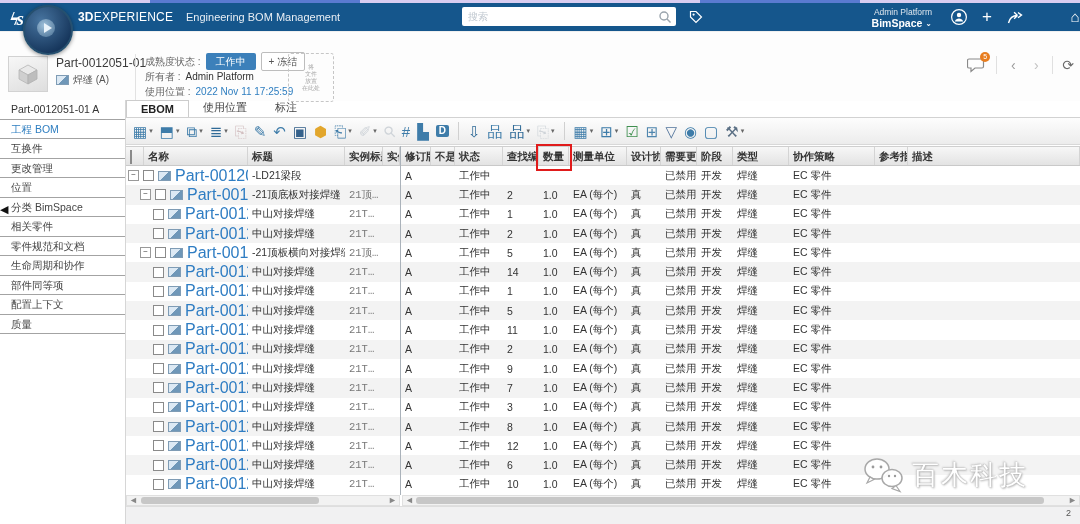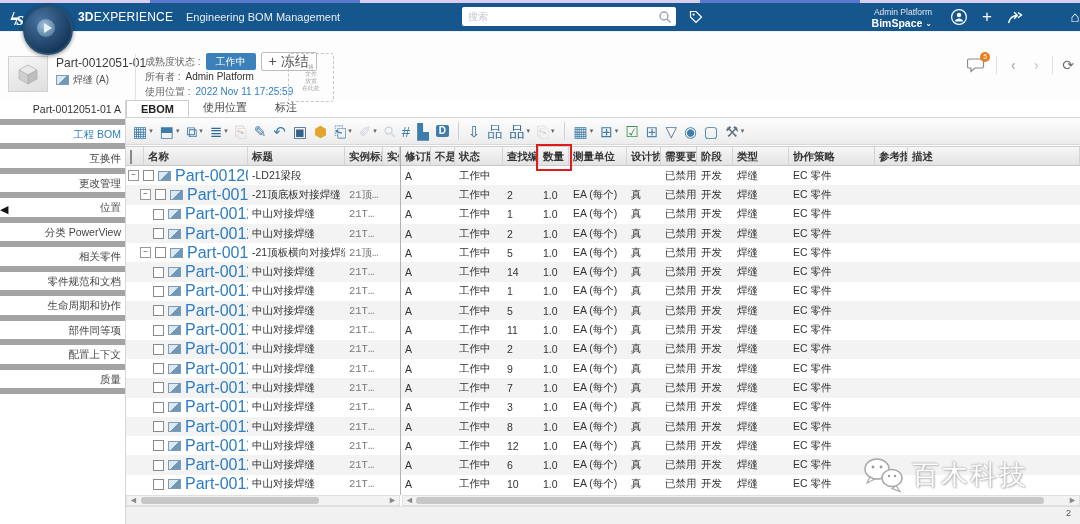--- a/index.html
+++ b/index.html
@@ -39,38 +39,38 @@
   
   .ctx{position:absolute;left:0;top:31px;width:1080px;height:69px;background:#fdfdfd;border-top:1px solid #f0f0f0;}
   .thumb{position:absolute;left:8px;top:24px;width:38px;height:34px;border:1px solid #d2d2d2;
          background:linear-gradient(160deg,#f7f7f7,#dedede);display:flex;align-items:center;justify-content:center;}
   .ctx-title{position:absolute;left:56px;top:24px;font-size:12px;color:#3a3a3a;white-space:nowrap;}
   .ctx-sub{position:absolute;left:56px;top:41px;font-size:10px;color:#555;display:flex;align-items:center;gap:4px;}
   .vline{position:absolute;top:22px;height:46px;width:1px;background:#e2e2e2;}
   .props{position:absolute;left:145px;top:22px;font-size:10px;color:#666;line-height:15px;white-space:nowrap;}
   .props .row{height:15px;display:flex;align-items:center;gap:5px;}
   .badge-state{background:#3c80ba;color:#fff;padding:1px 10px;border-radius:2px;font-size:10px;}
-  .btn-freeze{border:1px solid #bdbdbd;background:#fff;color:#555;font-size:14px;padding:1px 7px;border-radius:2px;}
+  .btn-freeze{border:1px solid #bdbdbd;background:#fff;color:#555;font-size:10px;padding:1px 7px;border-radius:2px;}
   .propval{color:#333;}
   .propdate{color:#2e7ec0;}
   .dropzone{position:absolute;left:288px;top:21px;width:44px;height:47px;border:1px dashed #c6c6c6;border-radius:3px;
             display:flex;align-items:center;justify-content:center;text-align:center;
             font-size:6px;line-height:7px;color:#a8a8a8;white-space:pre-line;}
   .ctx-right{position:absolute;right:6px;top:22px;height:22px;display:flex;align-items:center;gap:9px;}
   .bubble{position:relative;width:20px;height:18px;}
   .bubble .badge{position:absolute;right:-3px;top:-4px;width:10px;height:10px;border-radius:50%;background:#e87d1e;
                  color:#fff;font-size:7px;line-height:10px;text-align:center;}
   .navarr{font-size:14px;color:#9a9a9a;width:14px;text-align:center;}
   .navarr.dim{color:#c2c2c2;}
   .refresh{font-size:14px;color:#6a6a6a;}
   .sep-v{width:1px;height:18px;background:#e0e0e0;}
   
   .sidebar{position:absolute;left:0;top:100px;width:125px;bottom:0;background:#fff;border-right:1px solid #d6d6d6;}
-  .sb-item{padding:4px 4px 4px 11px;font-size:10.5px;color:#454545;border-bottom:6px solid #a3a3a3;
-           white-space:nowrap;overflow:hidden;cursor:pointer;height:10.5px;line-height:10.5px;text-align:right;}
+  .sb-item{padding:4px 4px 4px 11px;font-size:10.5px;color:#454545;border-bottom:1px solid #a3a3a3;
+           white-space:nowrap;overflow:hidden;cursor:pointer;height:10.5px;line-height:10.5px;}
   .sb-item.head{color:#333;}
   .sb-item.active{color:#2e7ec0;}
   .collapse-handle{position:absolute;left:0px;top:203px;font-size:11px;color:#111;z-index:3;}
   
   .tabs{position:absolute;left:126px;top:100px;right:0;height:17px;display:flex;align-items:flex-end;}
   .tab{font-size:11px;color:#444;padding:2px 14px 2px 14px;cursor:pointer;white-space:nowrap;}
   .tab.active{font-weight:bold;color:#222;background:#fff;border:1px solid #cccccc;border-bottom:0;}
   .toolbar{position:absolute;left:126px;top:117px;right:0;height:26px;border-top:1px solid #d2d2d2;border-bottom:1px solid #d8d8d8;
            background:linear-gradient(#fdfdfd,#ececec);display:flex;align-items:center;padding-left:7px;gap:7px;}
   .tbi{display:flex;align-items:center;cursor:pointer;}
@@ -216,21 +216,21 @@
     </div>
   </div>
 
   <div class="sidebar">
     <div class="sb-item head">Part-0012051-01 A</div>
     <div>
         <div class="sb-item active">工程 BOM</div>
         <div class="sb-item">互换件</div>
         <div class="sb-item">更改管理</div>
         <div class="sb-item">位置</div>
-        <div class="sb-item">分类 PowerView</div>
+        <div class="sb-item">分类 BimSpace</div>
         <div class="sb-item">相关零件</div>
         <div class="sb-item">零件规范和文档</div>
         <div class="sb-item">生命周期和协作</div>
         <div class="sb-item">部件同等项</div>
         <div class="sb-item">配置上下文</div>
         <div class="sb-item">质量</div>
       </div>
   </div>
   <span class="collapse-handle">◀</span>
 

